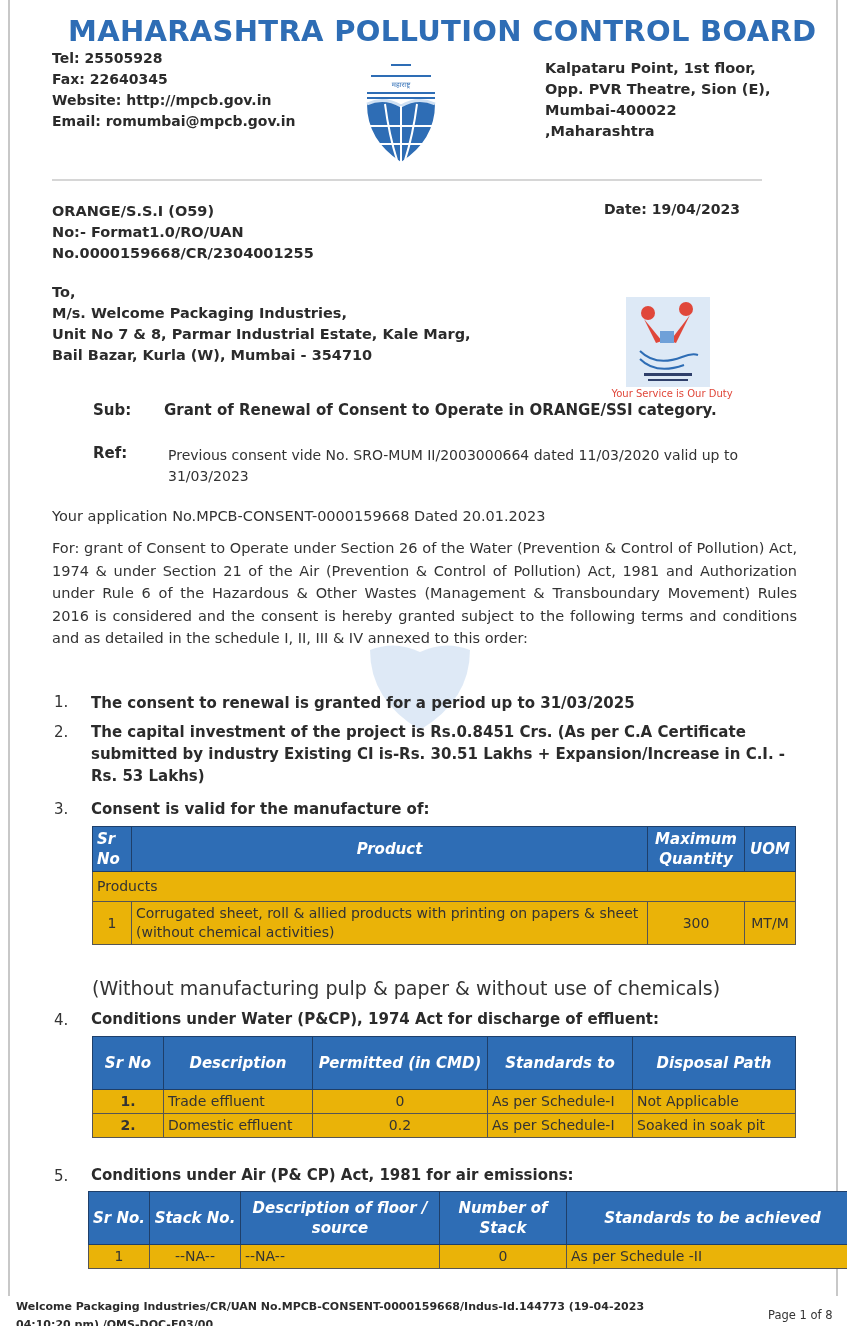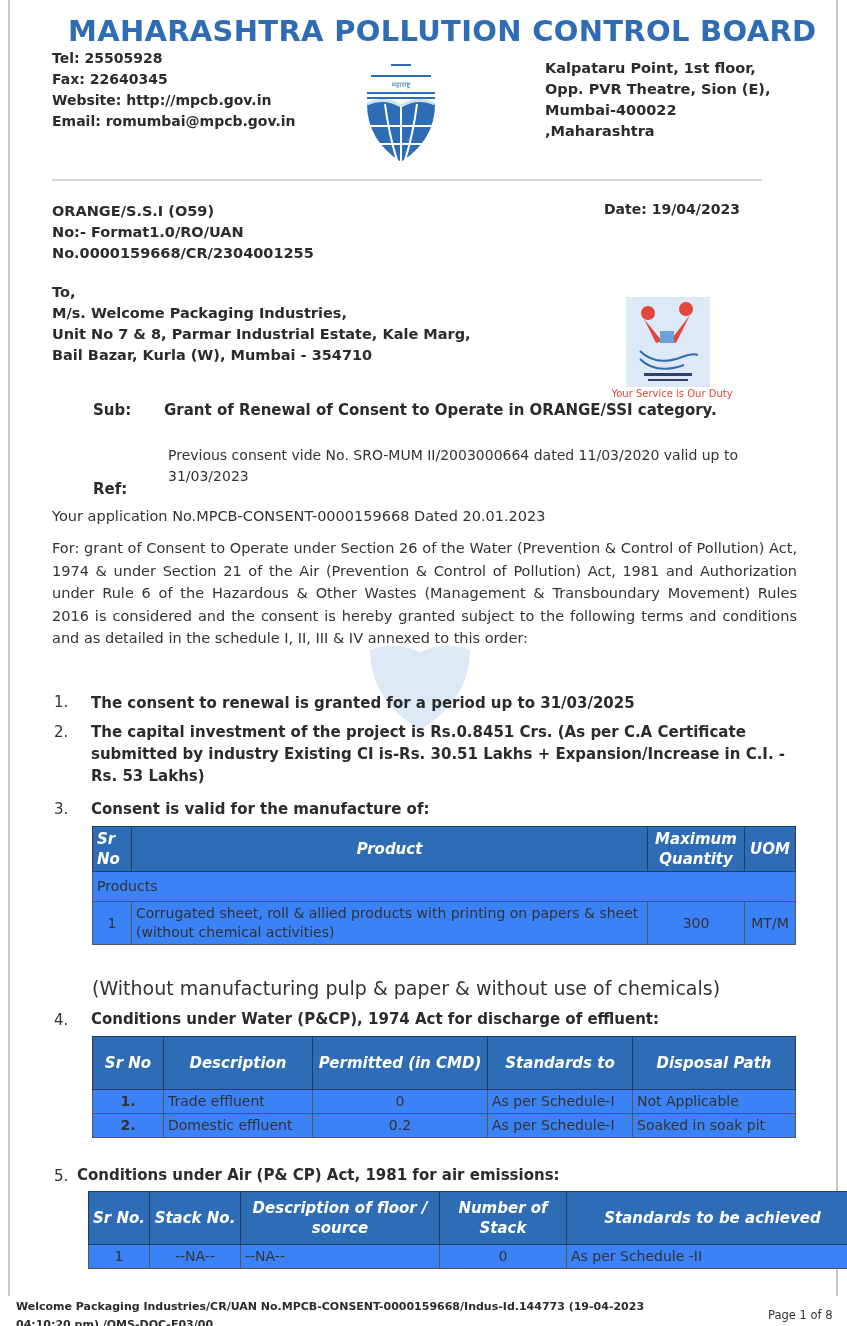--- a/index.html
+++ b/index.html
@@ -12,30 +12,30 @@
   .logo { left:345px; top:60px; width:112px; height:105px; }
   .hr { left:52px; top:179px; width:710px; height:2px; background:#d6d6d6; }
   .refs { left:52px; top:201px; font-size:14.5px; font-weight:bold; line-height:21px; color:#2b2b2b; }
   .date { left:604px; top:201px; font-size:14px; font-weight:bold; color:#2b2b2b; }
   .to { left:52px; top:282px; font-size:14.5px; font-weight:bold; line-height:21px; color:#2b2b2b; }
   .seva { left:598px; top:277px; width:148px; height:108px;margin-top:20px; }
   .seva-img { position:absolute; left:28px; top:0; width:84px; height:90px; background:#dde9f6; }
   .seva-cap { position:absolute; left:0; top:91px; width:148px; text-align:center; font-size:10px; color:#e0473a; white-space:nowrap; }
   .sub-label { left:93px; top:401px; font-size:15px; font-weight:bold; color:#2b2b2b; }
   .sub-text { left:164px; top:401px; font-size:15px; font-weight:bold; color:#2b2b2b; white-space:nowrap; }
-  .ref-label { left:93px; top:444px; font-size:15px; font-weight:bold; color:#2b2b2b;margin-top:36px; }
+  .ref-label { left:93px; top:444px; font-size:15px; font-weight:bold; color:#2b2b2b; }
   .ref-text { left:168px; top:445px; width:620px; font-size:14px; line-height:21px; color:#333; }
   .app { left:52px; top:508px; font-size:14.5px; color:#333; white-space:nowrap; }
   .para { left:52px; top:537px; width:745px; font-size:14.5px; line-height:22.6px; color:#333; text-align:justify; }
   .watermark { left:360px; top:640px; width:120px; height:90px; opacity:0.22; }
   .item-num { font-size:15px; color:#333; }
   .item-text { font-size:15px; font-weight:bold; color:#2b2b2b; line-height:22px; }
   table.tbl { position:absolute; border-collapse:collapse; font-size:14px; color:#333; }
   table.tbl th { background:#2e6db5; color:#fff; font-style:italic; font-weight:bold; font-size:15px; border:1.5px solid #1e3f6a; padding:2px 4px; line-height:20px; }
-  table.tbl td { border:1.5px solid #555; padding:2px 4px; line-height:19px; background:#3b82f6; }
+  table.tbl td { border:1.5px solid #555; padding:2px 4px; line-height:19px; background:#eab308; }
   .footer { left:16px; top:1300px; font-size:11px; font-weight:bold; color:#2b2b2b; white-space:nowrap; }
   .footer2 { left:16px; top:1318px; font-size:11px; font-weight:bold; color:#2b2b2b; white-space:nowrap; height:8px; overflow:hidden; }
   .pageno { left:768px; top:1308px; font-size:11.5px; color:#333; white-space:nowrap; }
 </style>
 </head>
 <body>
 
 <div class="page"></div>
 
 <div class="abs title">MAHARASHTRA POLLUTION CONTROL BOARD</div>
@@ -172,21 +172,21 @@
       <td style="text-align:center;font-weight:bold;">2.</td>
       <td>Domestic effluent</td>
       <td style="text-align:center;">0.2</td>
       <td>As per Schedule-I</td>
       <td>Soaked in soak pit</td>
     </tr>
   </tbody>
 </table>
 
 <div class="abs item-num" style="left:54px;top:1167px;">5.</div>
-<div class="abs item-text" style="left:77px;top:1164px;width:710px;">Conditions under Air (P&amp; CP) Act, 1981 for air emissions:</div>
+<div class="abs item-text" style="left:91px;top:1164px;width:710px;">Conditions under Air (P&amp; CP) Act, 1981 for air emissions:</div>
 
 <table class="tbl" style="left:88px;top:1191px;width:771px;">
   <thead>
     <tr>
       <th style="width:52px;height:48px;">Sr No.</th>
       <th style="width:82px;">Stack No.</th>
       <th style="width:190px;">Description of floor / source</th>
       <th style="width:118px;">Number of Stack</th>
       <th>Standards to be achieved</th>
     </tr>

